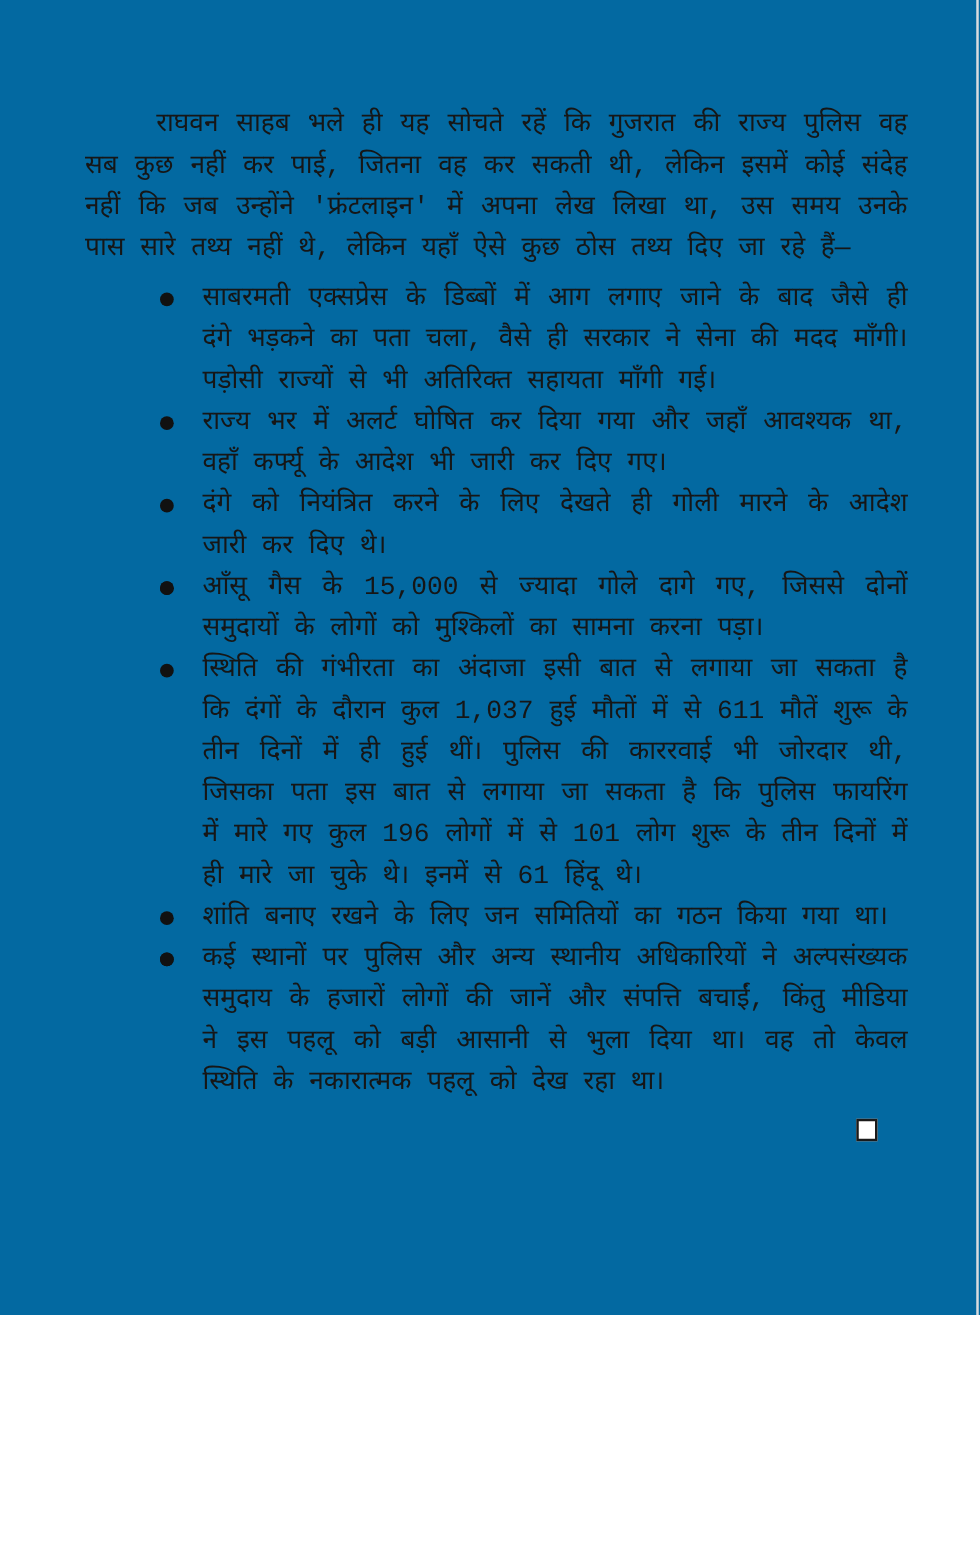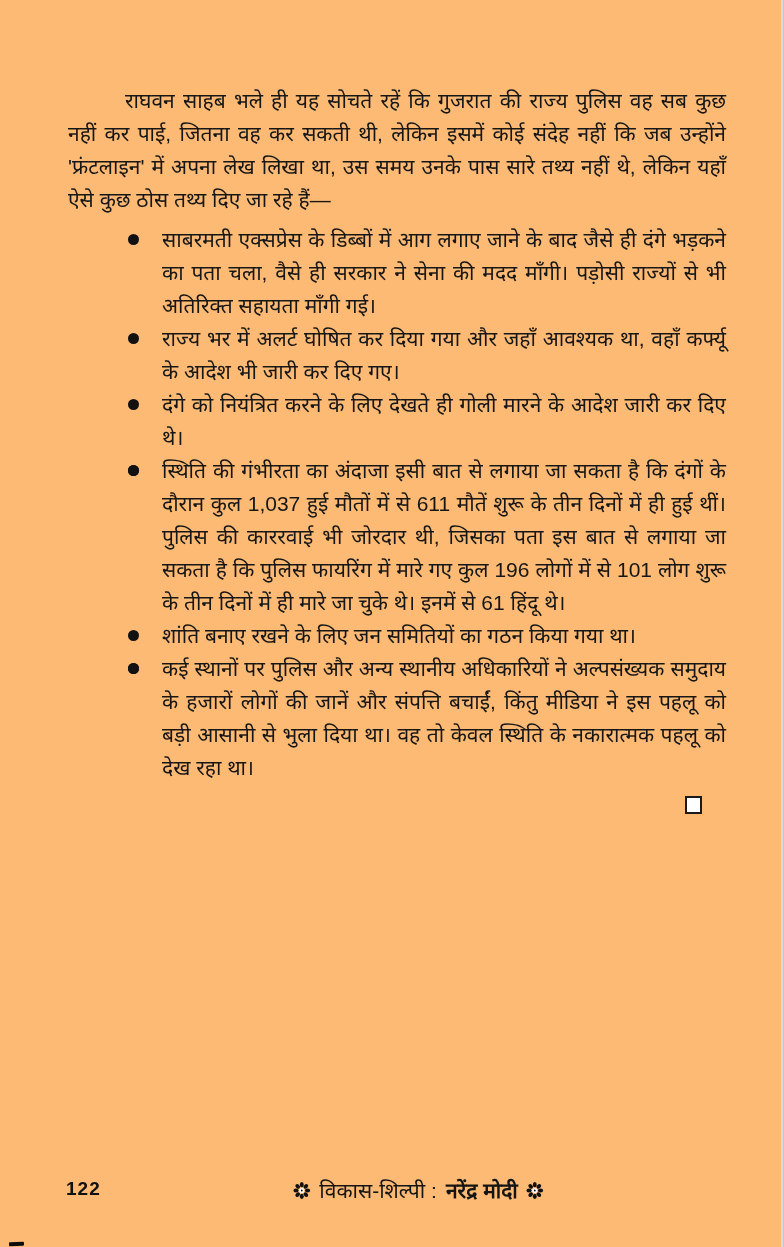--- a/index.html
+++ b/index.html
@@ -3,23 +3,23 @@
 <meta charset="utf-8">
 <style>
   html, body {
     margin: 0;
     padding: 0;
     background: #ffffff;
   }
   .page {
     position: relative;
     width: 784px;
-    height: 1247px;
-    background: #fdba74;
-    font-family: Liberation Sans, sans-serif;
+    height: 1052px;
+    background: #0369a1;
+    font-family: Liberation Mono, monospace;
     color: #161616;
     overflow: hidden;
   }
   
   .edge-line {
     position: absolute;
     top: 0;
     right: 1px;
     width: 2px;
     height: 100%;
@@ -132,20 +132,24 @@
       <li>
         <span class="bullet-dot"></span>
         <span>राज्य भर में अलर्ट घोषित कर दिया गया और जहाँ आवश्यक था, वहाँ कर्फ्यू के आदेश भी जारी कर दिए गए।</span>
       </li>
       <li>
         <span class="bullet-dot"></span>
         <span>दंगे को नियंत्रित करने के लिए देखते ही गोली मारने के आदेश जारी कर दिए थे।</span>
       </li>
       <li>
         <span class="bullet-dot"></span>
+      </li>
+      <li>
+        <span class="bullet-dot"></span>
+        <span>आँसू गैस के 15,000 से ज्यादा गोले दागे गए, जिससे दोनों समुदायों के लोगों को मुश्किलों का सामना करना पड़ा।</span>
       </li>
       <li>
         <span class="bullet-dot"></span>
         <span>स्थिति की गंभीरता का अंदाजा इसी बात से लगाया जा सकता है कि दंगों के दौरान कुल 1,037 हुई मौतों में से 611 मौतें शुरू के तीन दिनों में ही हुई थीं। पुलिस की काररवाई भी जोरदार थी, जिसका पता इस बात से लगाया जा सकता है कि पुलिस फायरिंग में मारे गए कुल 196 लोगों में से 101 लोग शुरू के तीन दिनों में ही मारे जा चुके थे। इनमें से 61 हिंदू थे।</span>
       </li>
       <li>
         <span class="bullet-dot"></span>
         <span>शांति बनाए रखने के लिए जन समितियों का गठन किया गया था।</span>
       </li>
       <li>

